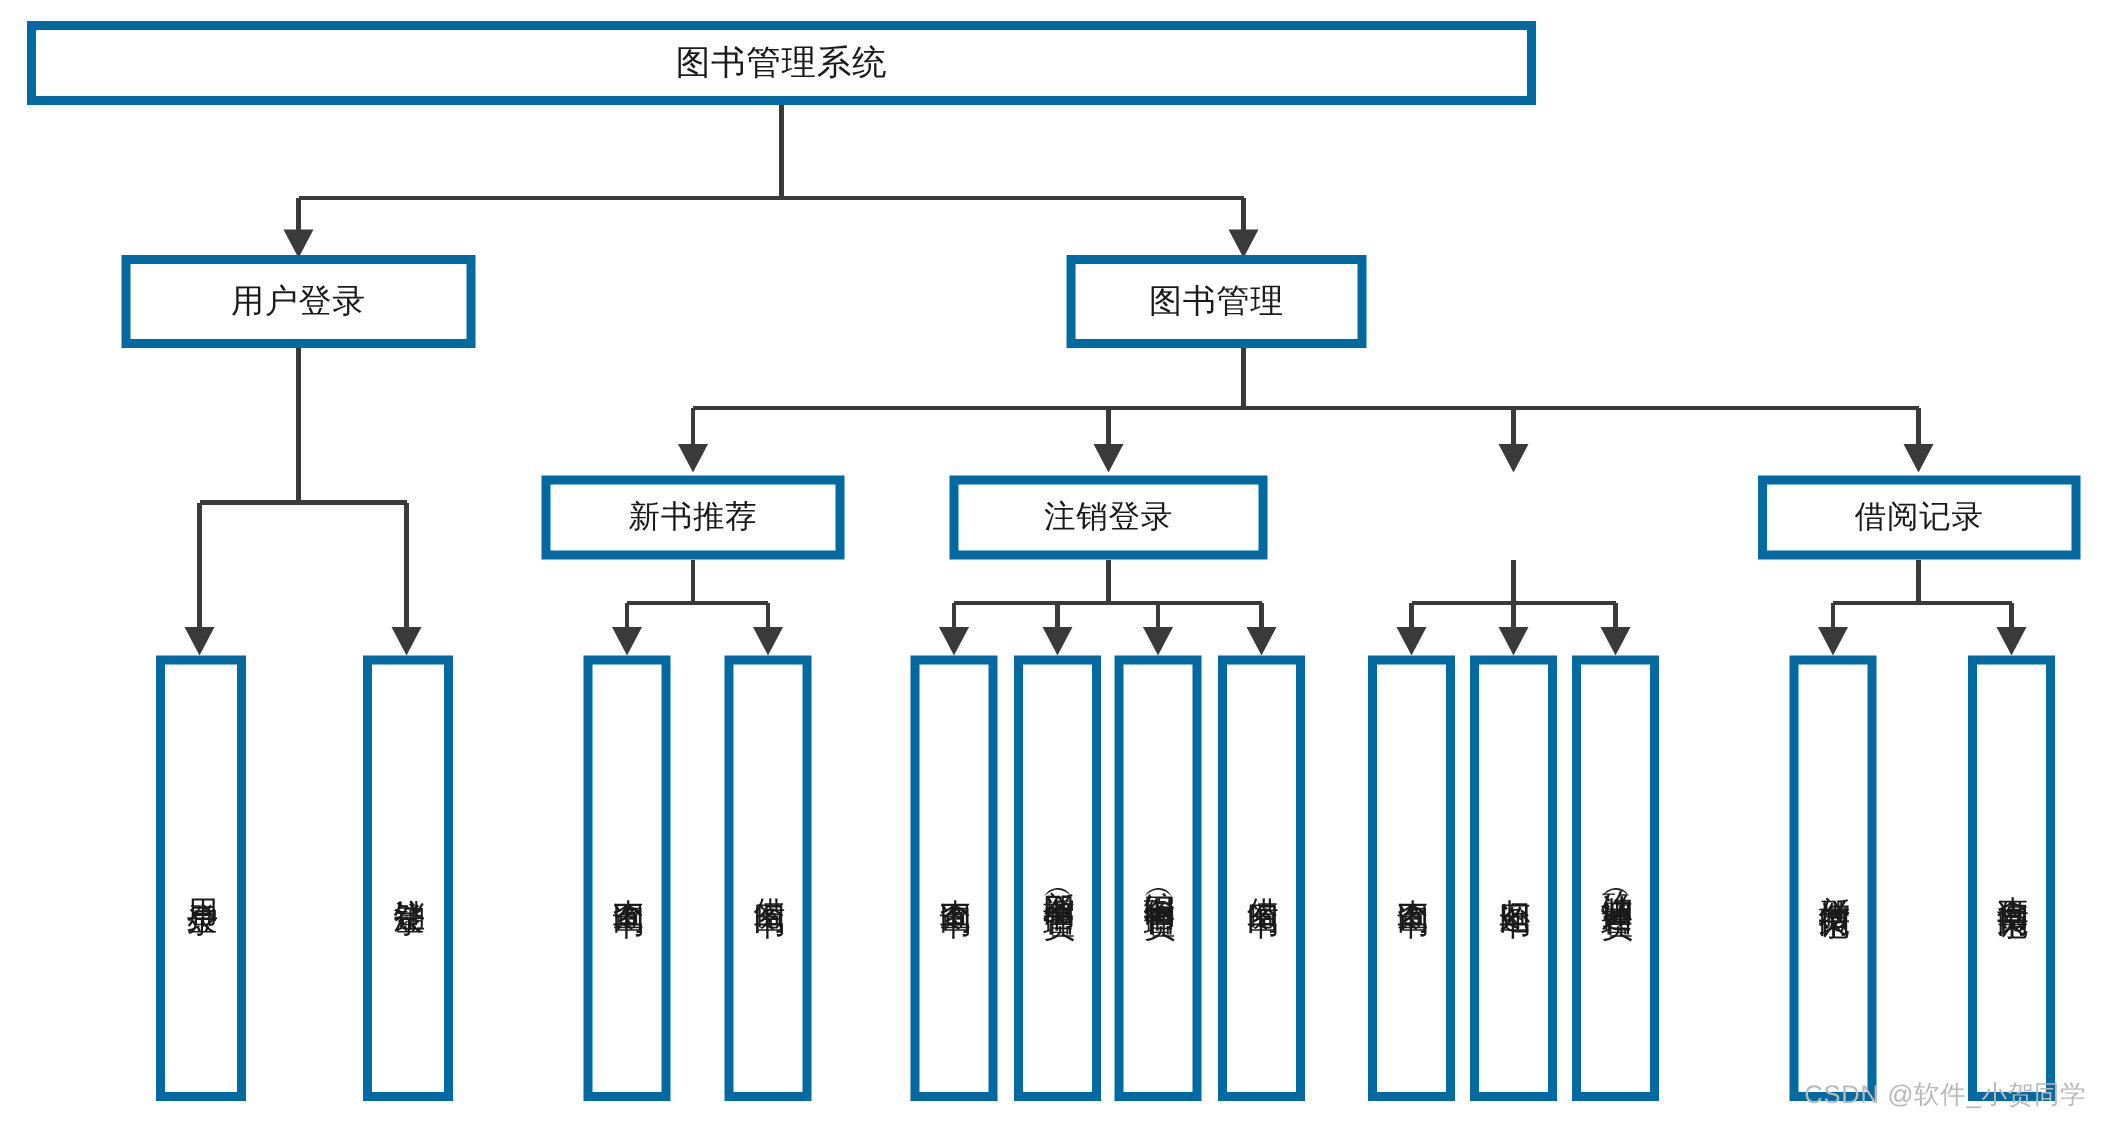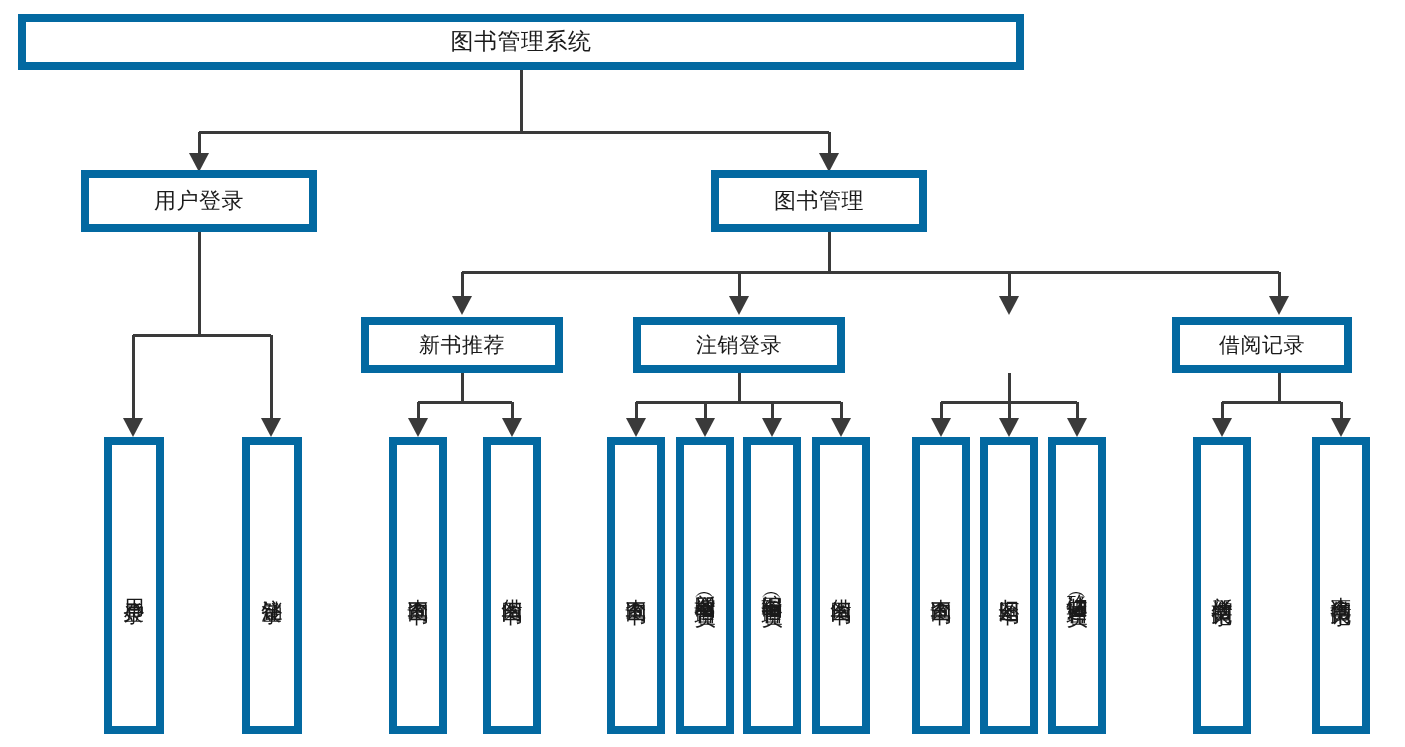--- a/index.html
+++ b/index.html
@@ -38,21 +38,21 @@
   }
   #connector-layer polygon.arrowhead {
     fill: #3a3a3a;
     stroke: none;
   }
   
   .node {
     position: absolute;
     box-sizing: border-box;
     background: #ffffff;
-    border: 8px solid #0369a1;
+    border: 6px solid #0369a1;
     display: flex;
     align-items: center;
     justify-content: center;
     color: #1a1a1a;
   }
   .node.root {
     font-size: 23px;
   }
   .node.level2 {
     font-size: 22px;
@@ -163,34 +163,34 @@
   </svg>
 
   <div class="node root" style="left:18px; top:14px; width:1006px; height:56px;">
     <span class="node-label">图书管理系统</span>
   </div>
 
   <div class="node level2" style="left:81px; top:170px; width:236px; height:62px;">
     <span class="node-label">用户登录</span>
   </div>
 
-  <div class="node level2" style="left:711px; top:170px; width:216px; height:62px;">
+  <div class="node level2" style="left:711px; top:170px; width:200px; height:62px;">
     <span class="node-label">图书管理</span>
   </div>
 
   <div class="node level3" style="left:361px; top:317px; width:202px; height:56px;">
     <span class="node-label">新书推荐</span>
   </div>
 
   <div class="node level3" style="left:633px; top:317px; width:212px; height:56px;">
     <span class="node-label">注销登录</span>
   </div>
 
 
-  <div class="node level3" style="left:1172px; top:317px; width:180px; height:56px;">
+  <div class="node level3" style="left:1172px; top:317px; width:215px; height:56px;">
     <span class="node-label">借阅记录</span>
   </div>
 
   <div class="node leaf" style="left:104px; top:437px; width:60px; height:297px;">
     <span class="node-label">用户登录</span>
   </div>
 
   <div class="node leaf" style="left:242px; top:437px; width:60px; height:297px;">
     <span class="node-label">注销登录</span>
   </div>
@@ -232,14 +232,15 @@
   </div>
 
   <div class="node leaf" style="left:1193px; top:437px; width:58px; height:297px;">
     <span class="node-label">新增借阅记录</span>
   </div>
 
   <div class="node leaf" style="left:1312px; top:437px; width:58px; height:297px;">
     <span class="node-label">查询借阅记录</span>
   </div>
 
+  <div id="watermark">CSDN @软件_小贺同学</div>
 
 </div>
 
 </body></html>

